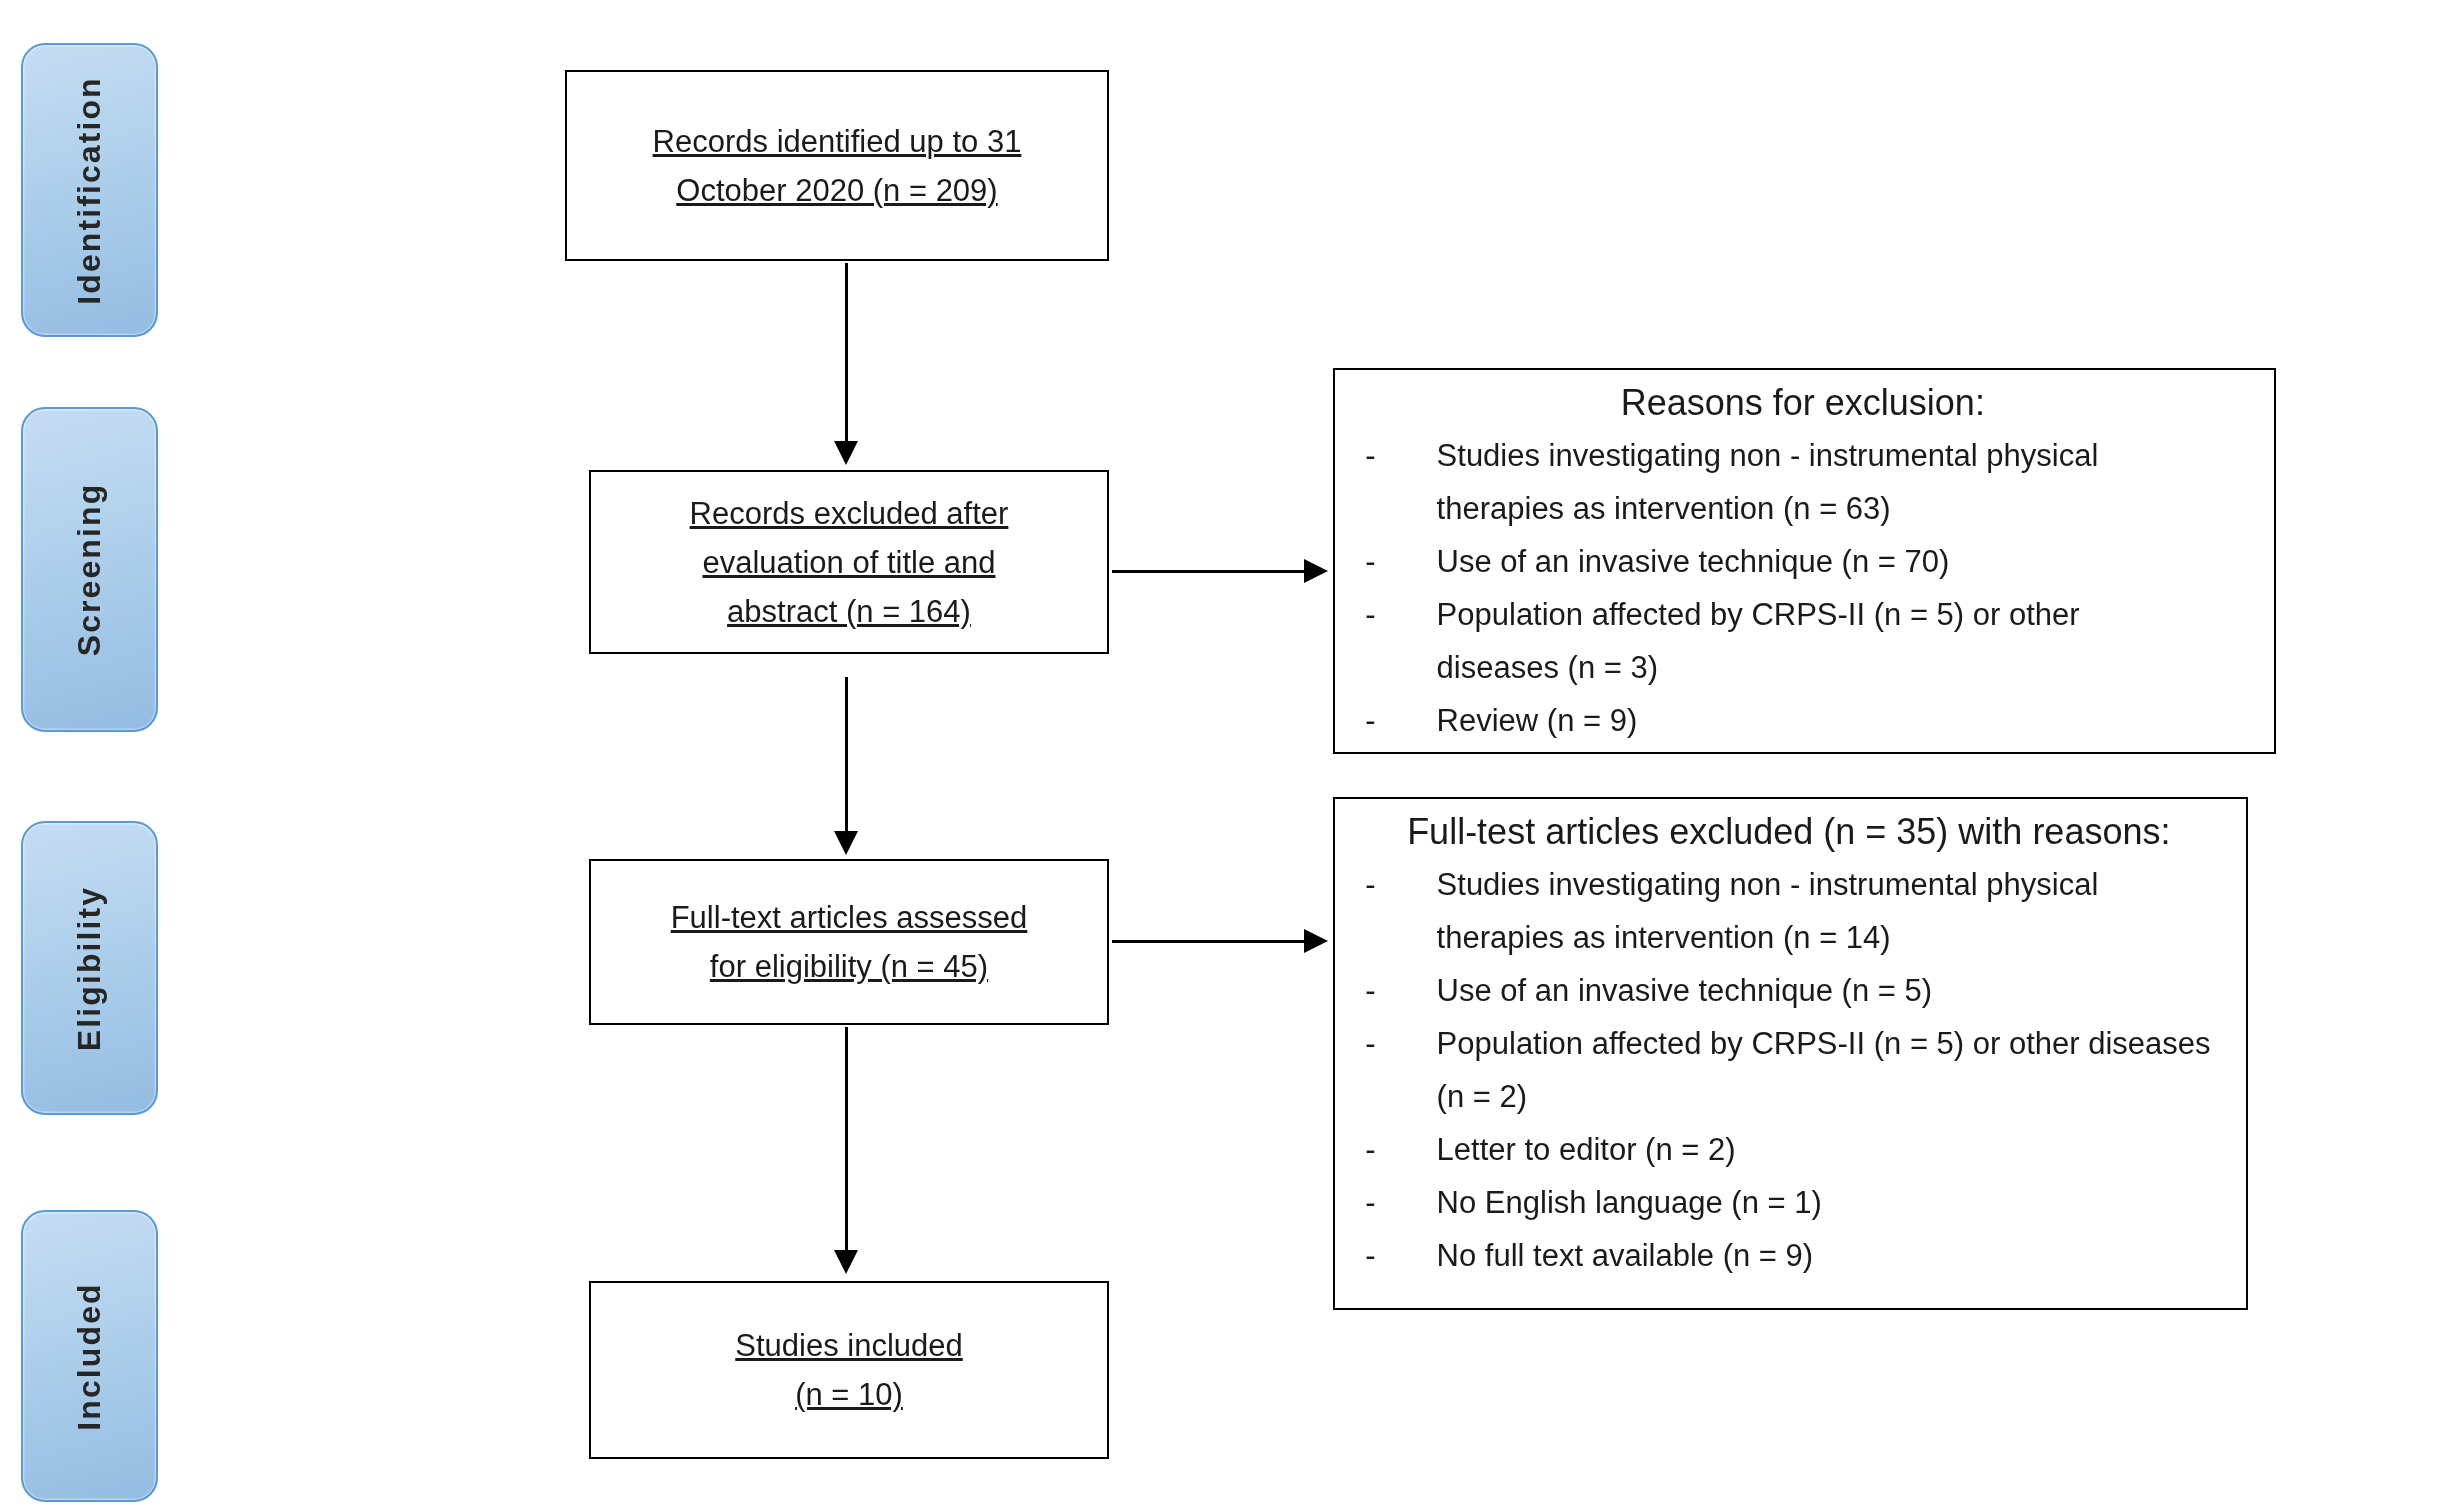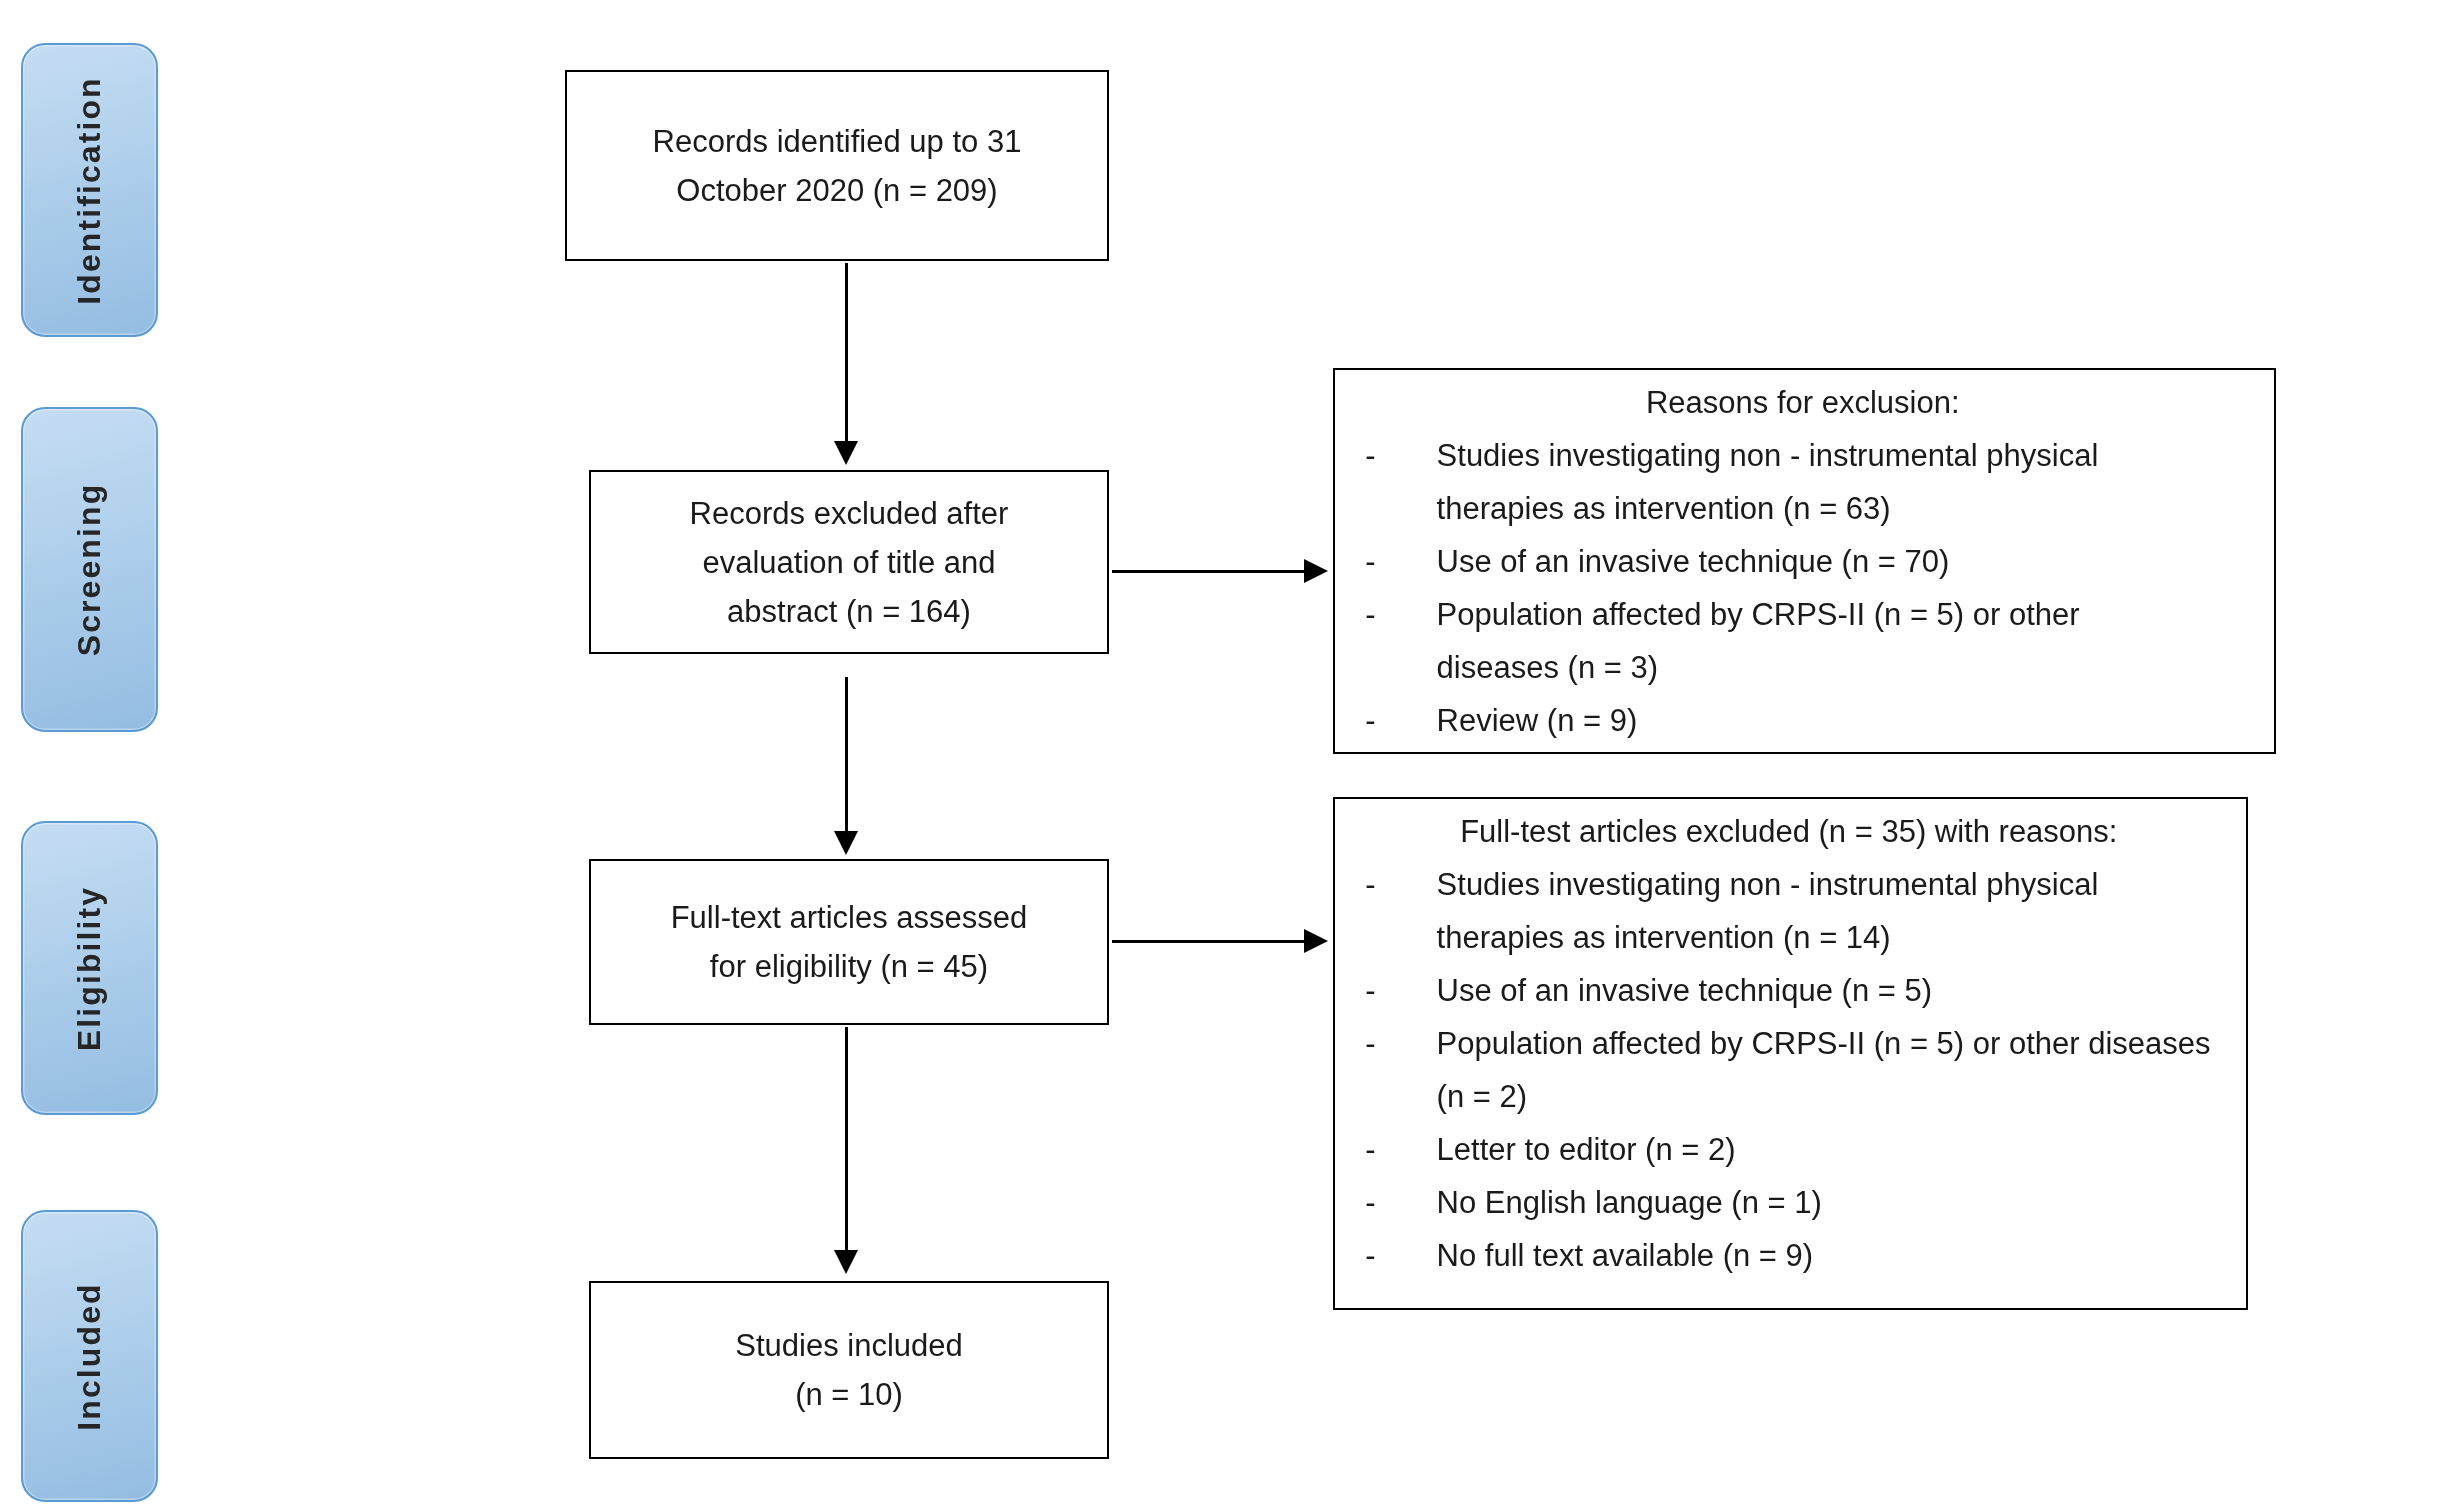--- a/index.html
+++ b/index.html
@@ -39,38 +39,39 @@
   
   .fbox {
     position: absolute;
     box-sizing: border-box;
     background: #ffffff;
     border: 2.8px solid #000000;
     display: flex;
     align-items: center;
     justify-content: center;
     text-align: center;
+    text-decoration: underline;
   }
   .fbox-text {
     white-space: pre-line;
     font-size: 31px;
     line-height: 49px;
   }
 
   
   .ebox {
     position: absolute;
     box-sizing: border-box;
     background: #ffffff;
     border: 2.8px solid #000000;
     padding: 5.6px 14px 5.6px 10.6px;
   }
   .ebox-title {
     text-align: center;
-    font-size: 31px;
+    font-size: 36px;
     line-height: 53px;
     white-space: pre-line;
   }
   .eitem {
     position: relative;
     padding-left: 91px;
     font-size: 31px;
     line-height: 53px;
   }
   .eitem .bullet {

